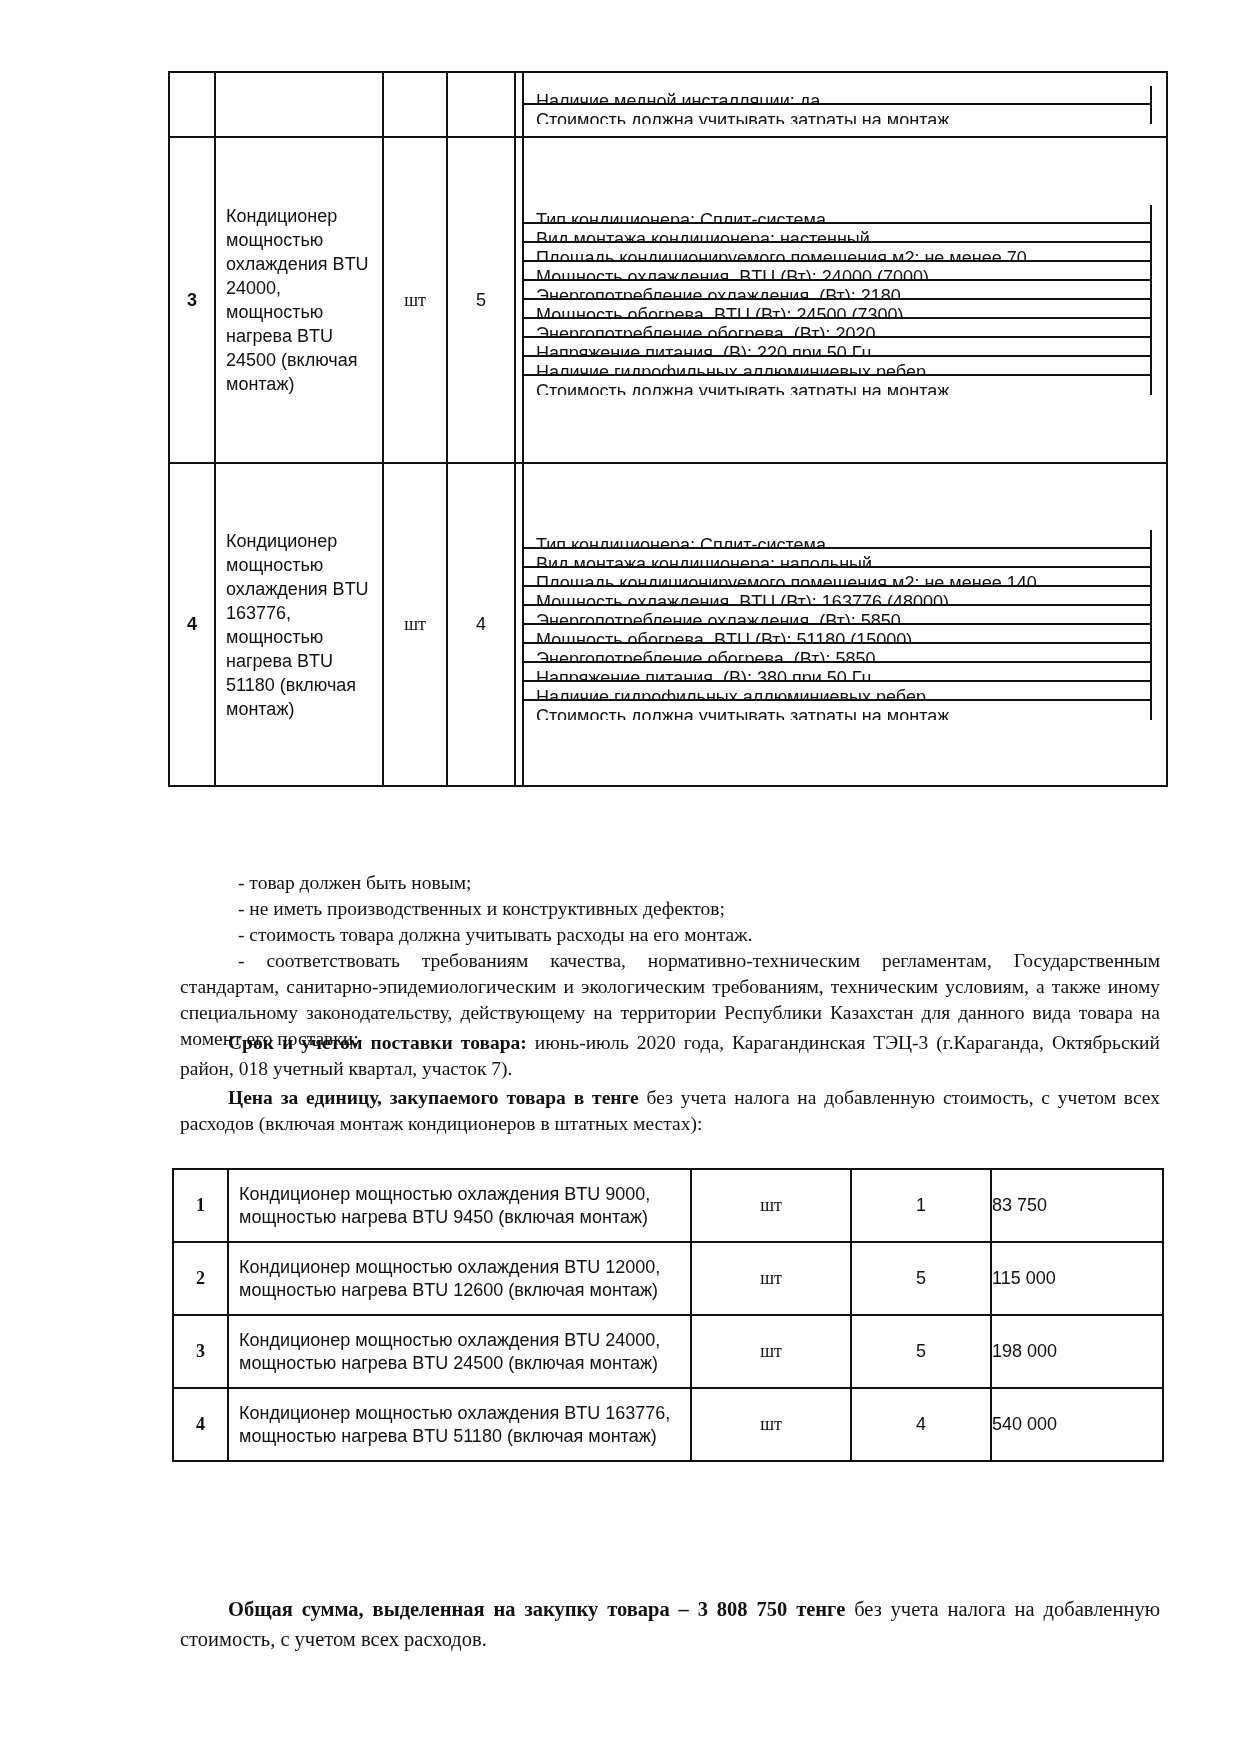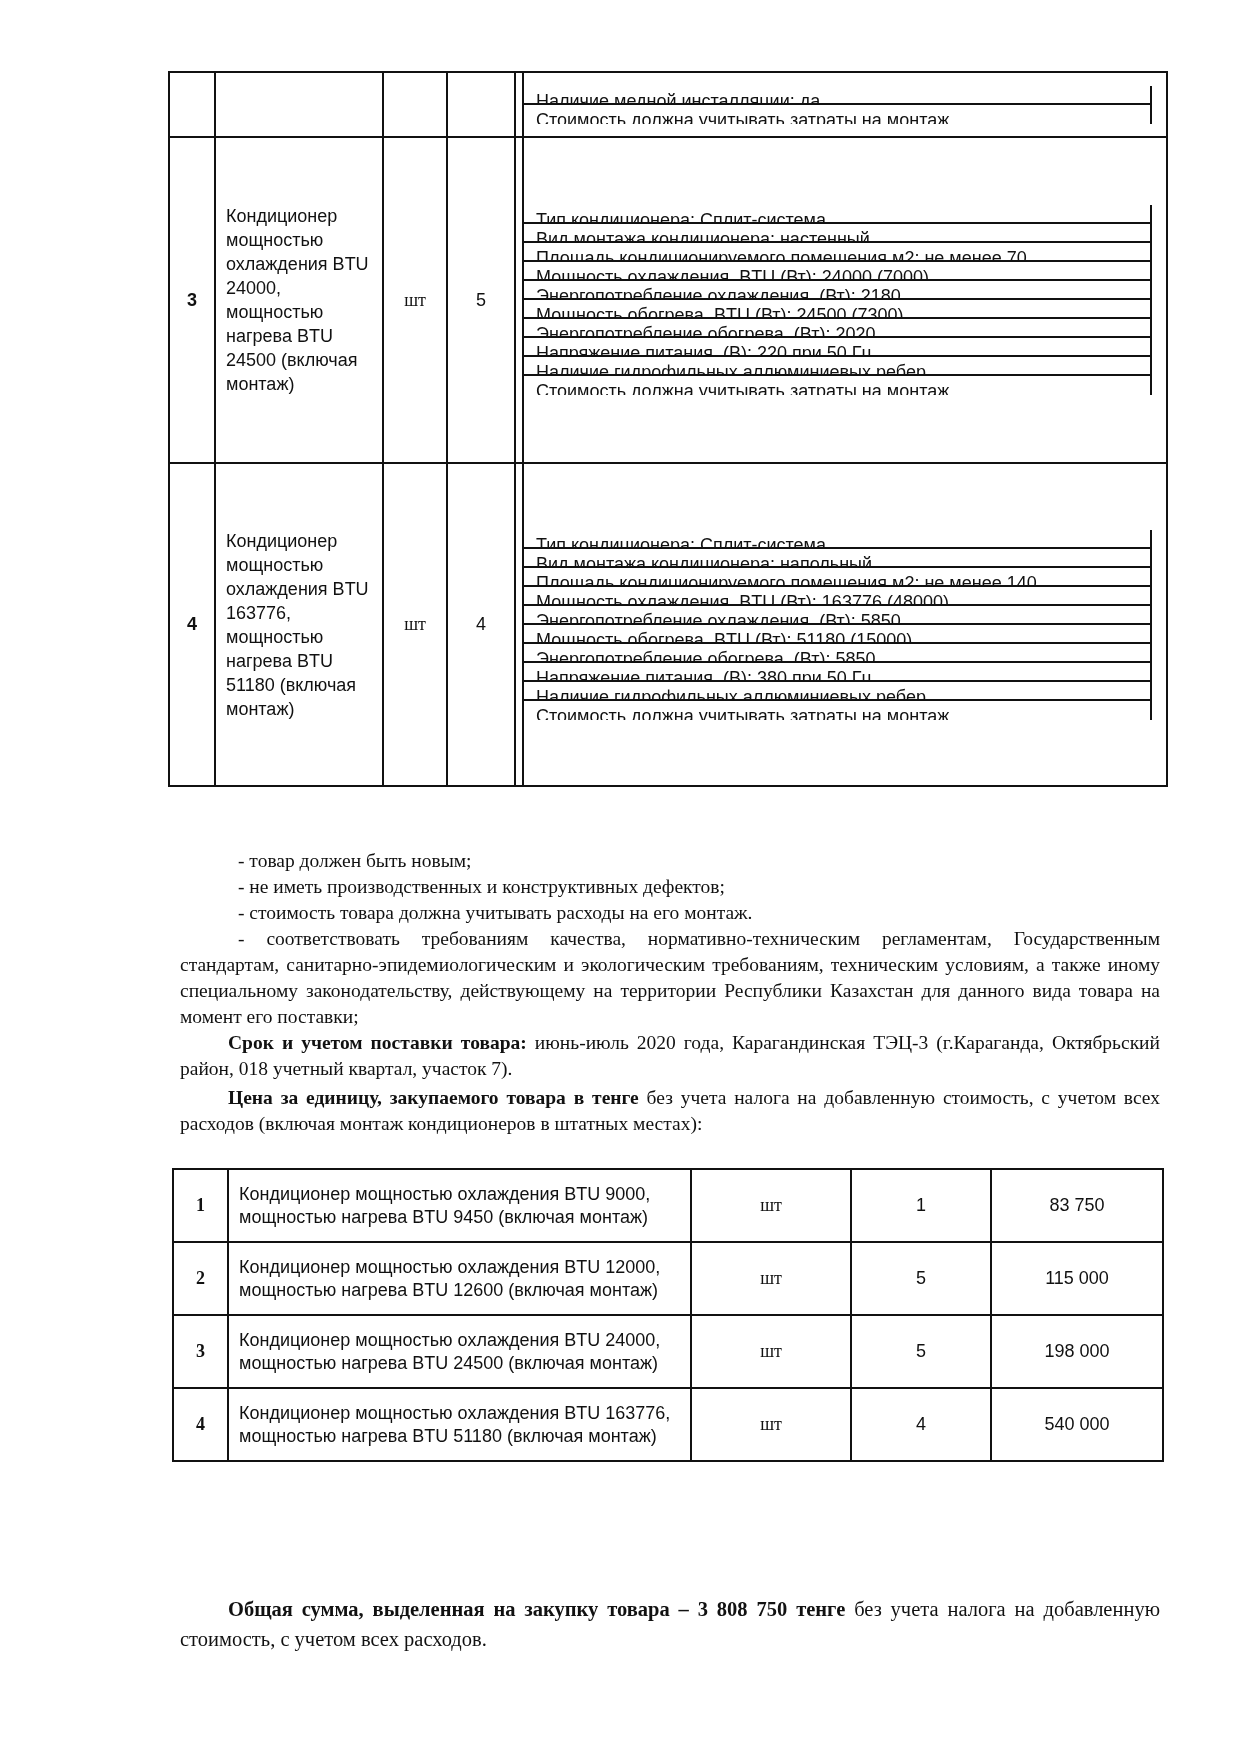--- a/index.html
+++ b/index.html
@@ -55,21 +55,21 @@
   #price-table td { height: 71px; font-size: 18px; }
   #price-table col.p1 { width: 55px; }
   #price-table col.p2 { width: 463px; }
   #price-table col.p3 { width: 160px; }
   #price-table col.p4 { width: 140px; }
   #price-table col.p5 { width: 172px; }
   .p-num { text-align: center; font-family: "Liberation Serif", serif; font-weight: bold; font-size: 19px; }
   .p-name { font-family: "Liberation Sans", sans-serif; line-height: 23px; padding-left: 10px !important; }
   .p-unit { text-align: center; font-family: "Liberation Serif", serif; }
   .p-qty { text-align: center; font-family: "Liberation Sans", sans-serif; }
-  .p-price { text-align: center; font-family: "Liberation Sans", sans-serif; }
+  .p-price { text-align: left; font-family: "Liberation Sans", sans-serif; }
 </style>
 </head>
 <body>
 
 <table id="spec-table">
   <colgroup>
     <col class="c1">
       <col class="c2">
       <col class="c3">
       <col class="c4">
@@ -128,21 +128,21 @@
         <li>Энергопотребление обогрева, (Вт): 5850</li>
         <li>Напряжение питания, (В): 380 при 50 Гц</li>
         <li>Наличие гидрофильных аллюминиевых ребер</li>
         <li>Стоимость должна учитывать затраты на монтаж</li>
       </ul>
     </td>
   </tr>
 </tbody>
   </table>
 
-<div class="para" style="top:848px;">
+<div class="para" style="top:870px;">
   <span class="bullet first-lvl">- товар должен быть новым;</span>
   <span class="bullet first-lvl">- не иметь производственных и конструктивных дефектов;</span>
   <span class="bullet first-lvl">- стоимость товара должна учитывать расходы на его монтаж.</span>
   <span class="bullet" style="text-indent:58px;">- соответствовать требованиям качества, нормативно-техническим регламентам, Государственным стандартам, санитарно-эпидемиологическим и экологическим требованиям, техническим условиям, а также иному специальному законодательству, действующему на территории Республики Казахстан для данного вида товара на момент его поставки;</span>
 </div>
 
 <div class="para indent" style="top:1030px;">
   <b>Срок и учетом поставки товара:</b><span> июнь-июль 2020 года, Карагандинская ТЭЦ-3 (г.Караганда, Октябрьский район, 018 учетный квартал, участок 7).</span>
 </div>
 

